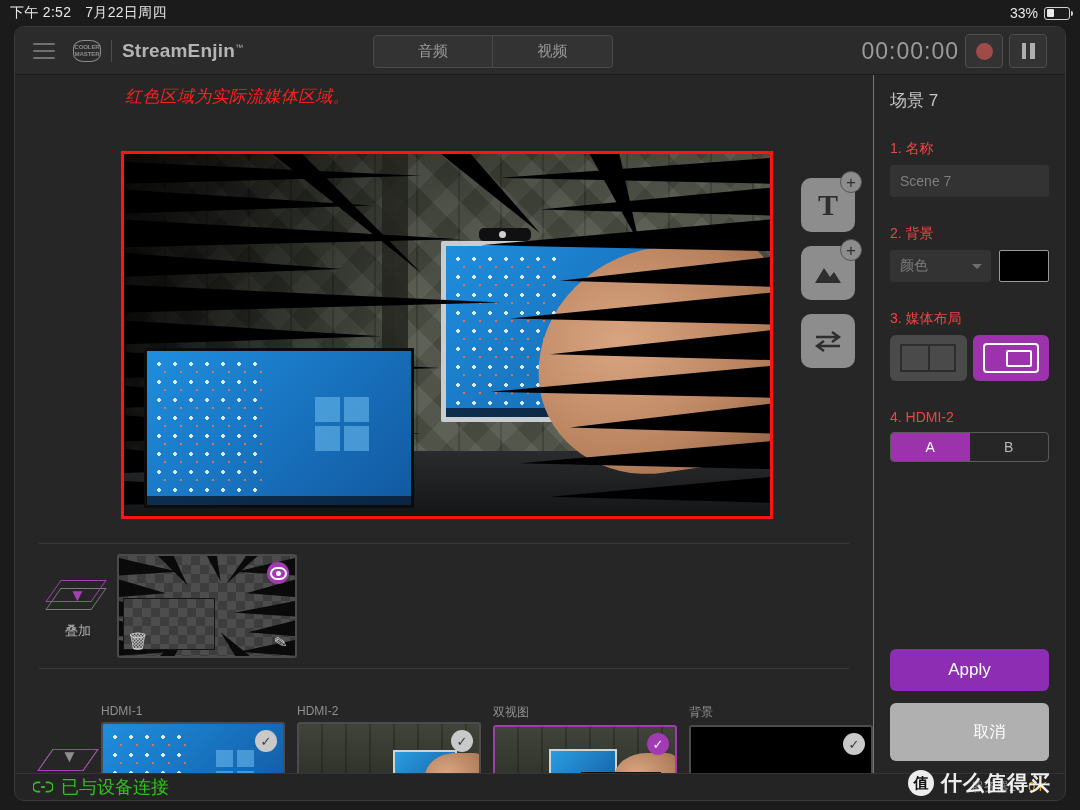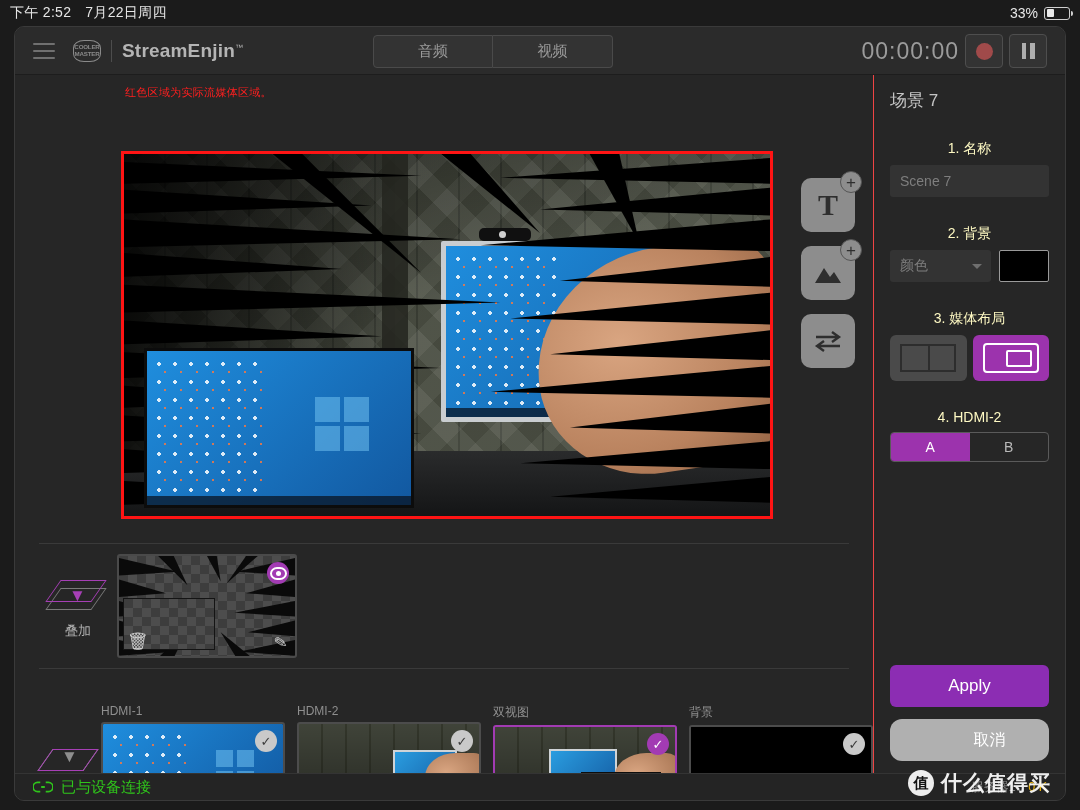--- a/index.html
+++ b/index.html
@@ -80,21 +80,21 @@
 
   
   .body-wrap { display:flex; height: 700px; }
   .left { width: 860px; position:relative; }
   .right {
     width: 192px; border-left:1px solid #ef4444; background:#262626;
     padding: 14px 16px 0 16px; position:relative;
   }
 
   
-  .note-red { position:absolute; left:110px; top:10px; color:#ff1f1f; font-size:11px; letter-spacing:.3px;}
+  .note-red { position:absolute; left:110px; top:10px; color:#ff1f1f; font-size:17px; letter-spacing:.3px;font-style:italic;}
   .preview-frame {
     position:absolute; left:106px; top:76px; width:652px; height:368px;
     border:3px solid #ff1414; background:#000; overflow:hidden;
   }
   .room {
     position:absolute; inset:0;
     background:
       linear-gradient(160deg, rgba(0,0,0,.55), rgba(0,0,0,0) 45%),
       repeating-linear-gradient(90deg, #4e5246 0 40px, #3e4238 40px 42px),
       repeating-linear-gradient(0deg, #4a4e42 0 40px, #383c32 40px 42px),
@@ -212,21 +212,21 @@
   .check.on { background:#a23bb3; color:#fff; }
   .desktop-thumb { position:absolute; inset:0; background:linear-gradient(135deg,#1f8ede,#1258a0); }
   .room-thumb { position:absolute; inset:0;
     background:
       linear-gradient(180deg, rgba(0,0,0,.25), rgba(0,0,0,.55)),
       repeating-linear-gradient(90deg,#555a4c 0 22px,#444839 22px 24px),
       repeating-linear-gradient(0deg,#555a4c 0 22px,#41452f 22px 24px), #4f5446; }
 
   
   .scene-title { color:#c4c4c4; font-size:17px; margin-bottom:8px;}
-  .sec-label { color:#fef9c3; font-size:14px; margin:28px 0 7px;text-align:center;}
+  .sec-label { color:#ef4444; font-size:14px; margin:28px 0 7px;}
   .txt-input {
     width:100%; height:32px; background:#333; border:none; border-radius:3px;
     color:#7e7e7e; font-size:14px; padding:0 10px; outline:none;
     font-family:"Liberation Sans", sans-serif;
   }
   .bg-row { display:flex; gap:8px; align-items:center;}
   .select {
     flex:1; height:32px; background:#333; border:none; border-radius:3px; color:#7e7e7e;
     font-size:14px; display:flex; align-items:center; padding:0 10px; position:relative; cursor:pointer;
   }
@@ -248,32 +248,32 @@
   .ab { flex:1; height:28px; display:flex; align-items:center; justify-content:center;
         font-size:14px; color:#b9b9b9; cursor:pointer; }
   .ab.on { background:#9c33ad; color:#fff; }
 
   .btm-btns { position:absolute; left:16px; right:16px; bottom:14px; }
   .btn-apply {
     width:100%; height:42px; border-radius:6px; background:#8c2db3; color:#fff;
     font-size:17px; display:flex; align-items:center; justify-content:center; cursor:pointer; margin-bottom:12px;
   }
   .btn-cancel {
-    width:100%; height:42px; border-radius:12px; background:#b0b0b0; color:#fff;
+    width:100%; height:58px; border-radius:6px; background:#b0b0b0; color:#fff;
     font-size:16px; display:flex; align-items:center; justify-content:center; cursor:pointer;padding-left:40px;
   }
 
   
   .footer {
     position:absolute; left:0; right:0; bottom:0; height:27px;
     background:#242424; border-top:1px solid #343434;
     display:flex; align-items:center; padding:0 18px;
   }
   .link-ico { color:#2fc41b; font-size:15px; margin-right:8px; }
-  .conn-txt { color:#2fc41b; font-size:15px; }
+  .conn-txt { color:#2fc41b; font-size:18px; }
   .srv { margin-left:auto; color:#8b8b8b; font-size:12.5px;}
   .srv .kb { color:#eab308; }
 
   
   .wm { position:absolute; right:14px; bottom:3px; display:flex; align-items:center; gap:7px; opacity:.92;}
   .wm-badge { width:26px;height:26px;border-radius:50%;background:#fff;color:#111;font-size:15px;
               display:flex;align-items:center;justify-content:center;font-weight:bold;}
   .wm-txt { color:#fff; font-size:21px; font-weight:bold; letter-spacing:1px;}
 </style>
 </head>

